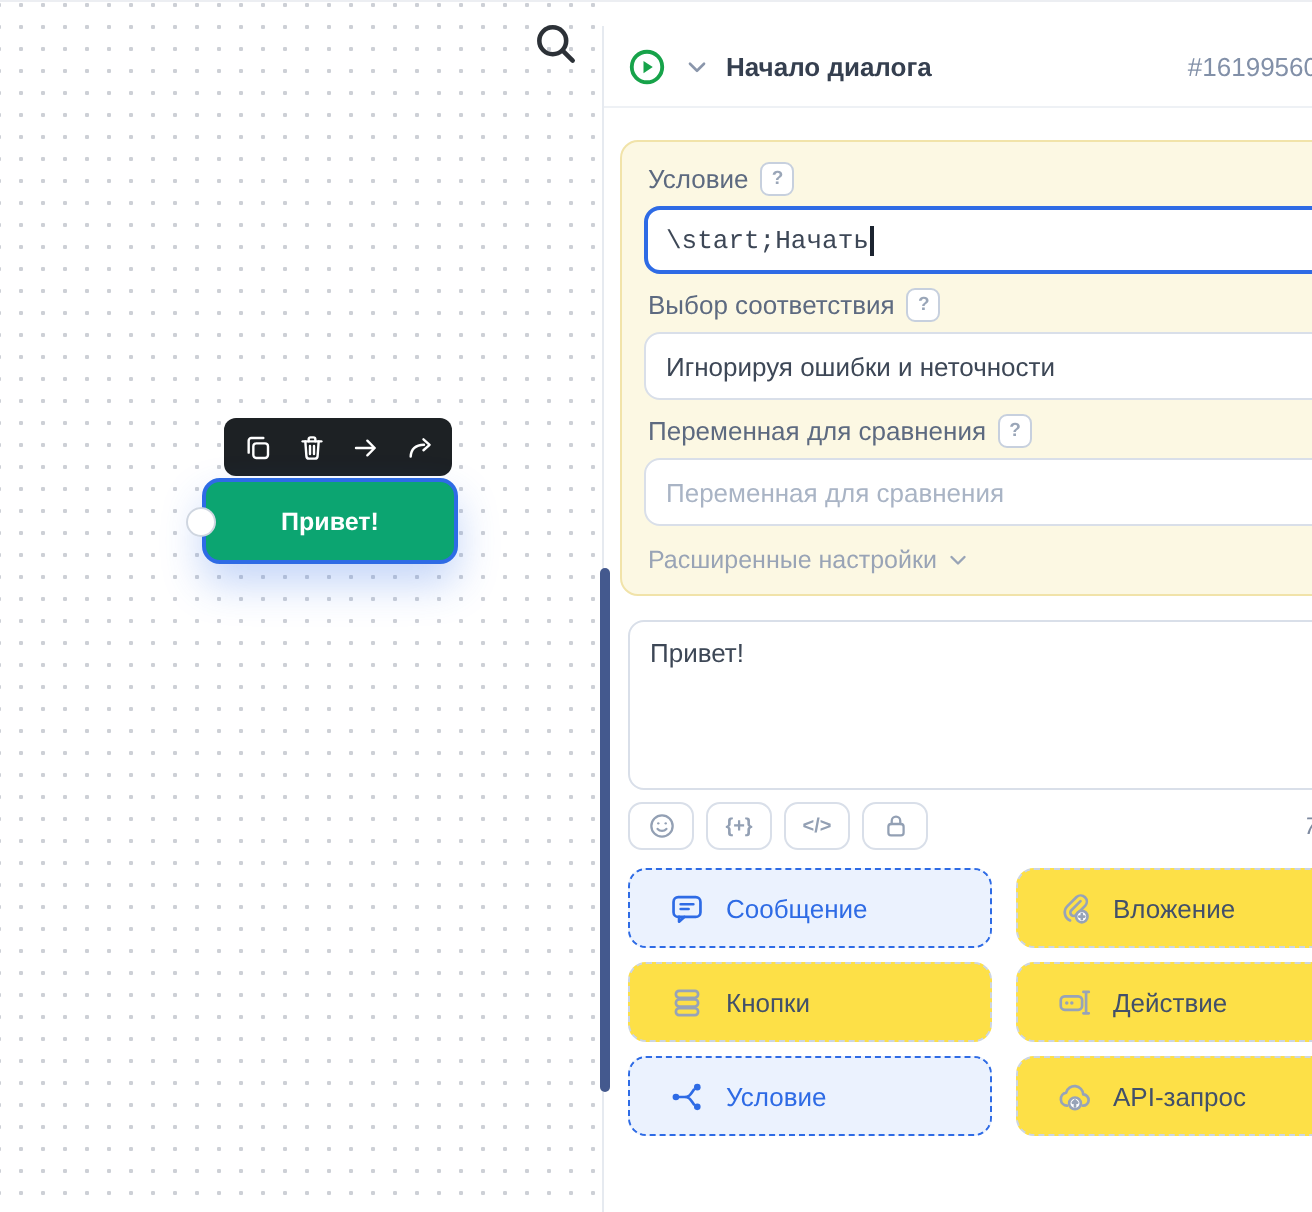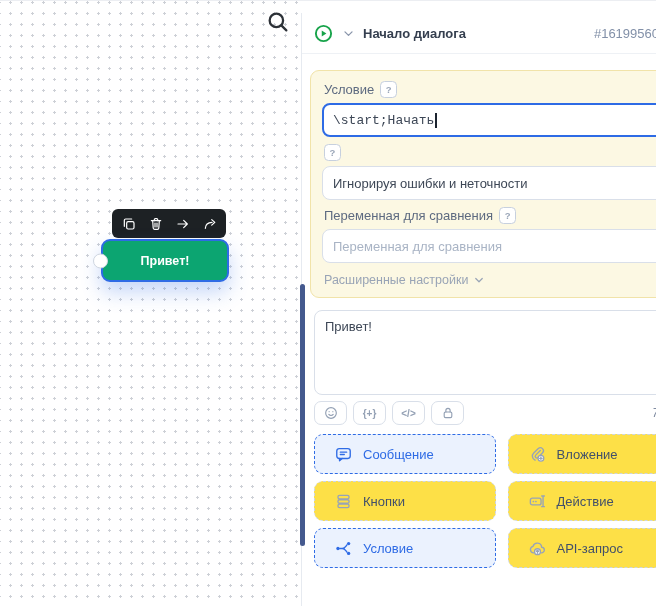--- a/index.html
+++ b/index.html
@@ -173,20 +173,21 @@
       <div class="field-label first">
         <span>Условие</span>
         <span class="help">?</span>
       </div>
       <div class="cond-input">
         <span>\start;Начать</span>
         <span class="caret"></span>
       </div>
 
       <div class="field-label">
+        <span>Выбор соответствия</span>
         <span class="help">?</span>
       </div>
       <div class="select">
         <span>Игнорируя ошибки и неточности</span>
         <span>
           <svg width="13" height="13" viewBox="0 0 24 24" fill="none" stroke="#8a96ab" stroke-width="2.2" stroke-linecap="round" stroke-linejoin="round">
             <path d="M5.5 9l6.5 6.5L18.5 9"></path>
           </svg>
         </span>
       </div>

